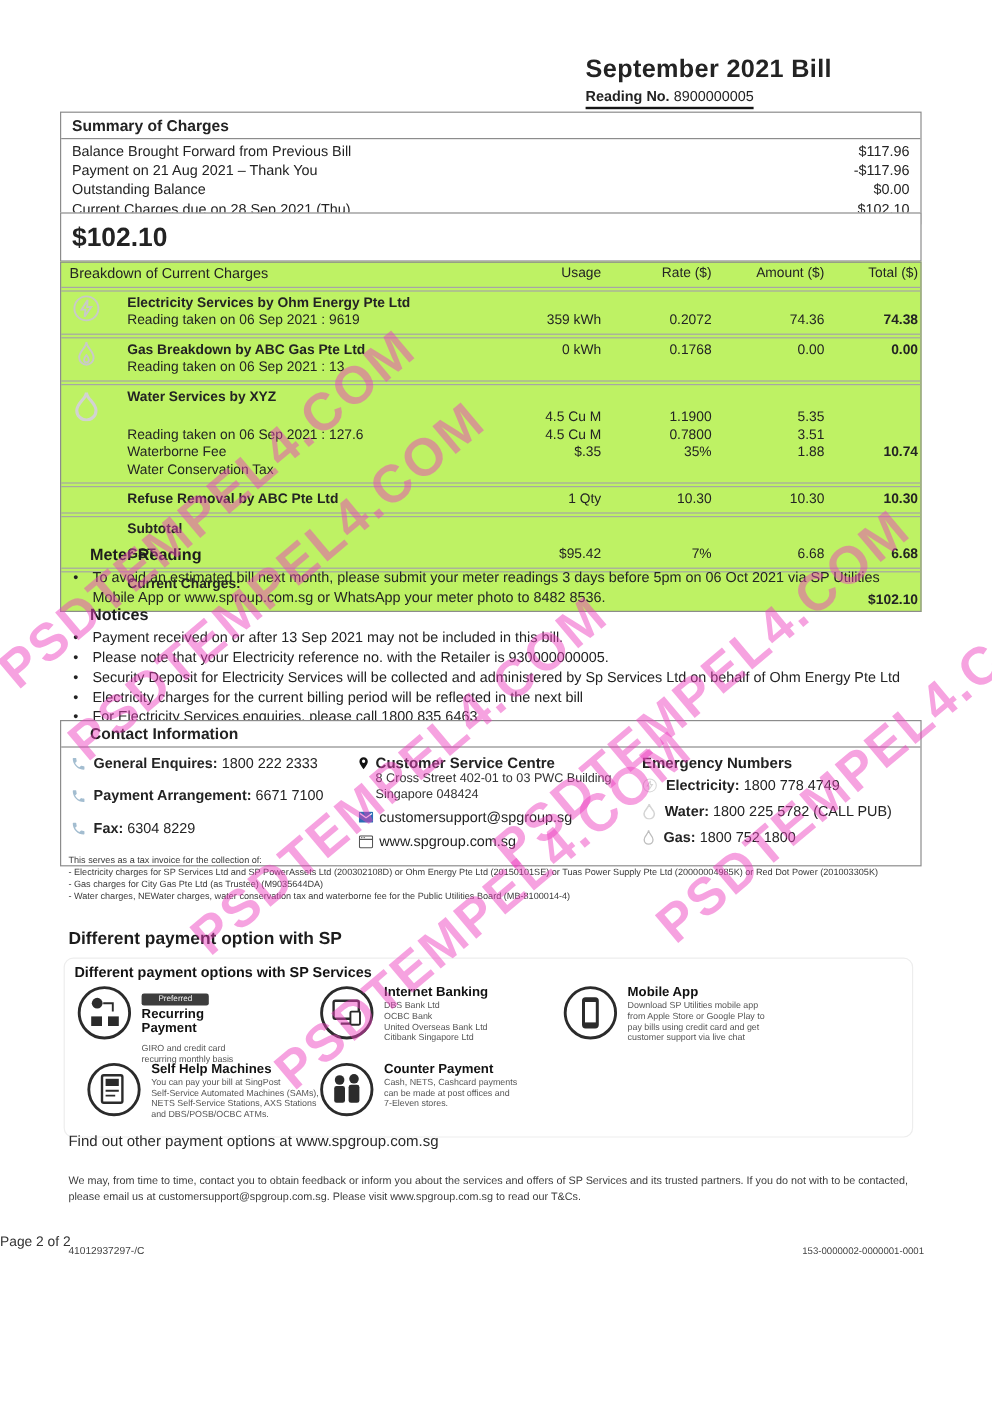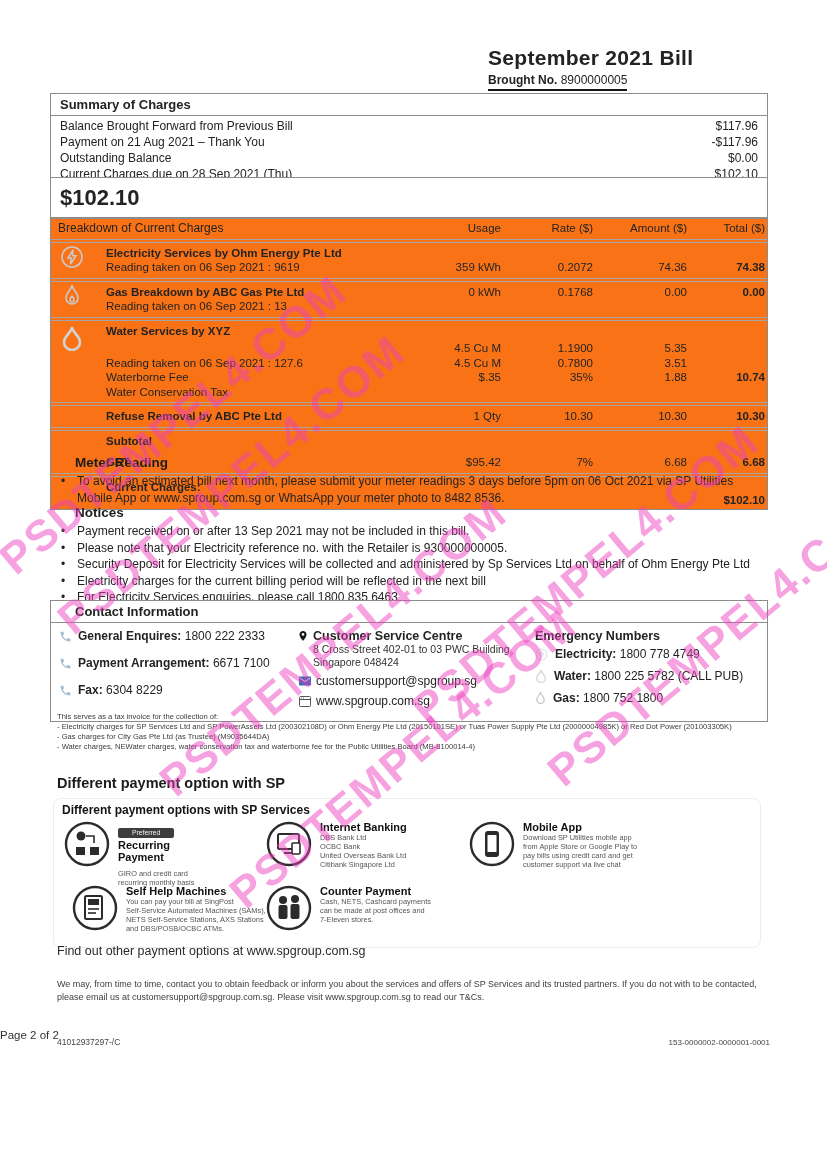--- a/index.html
+++ b/index.html
@@ -15,21 +15,21 @@
   .hdr-acct b{font-weight:700;}
   
   .box{position:absolute;left:50px;width:718px;border:1.5px solid #8c8c8c;background:#fff;box-sizing:border-box;}
   .box-title{font-size:13px;font-weight:700;padding:3px 9px;border-bottom:1.5px solid #8c8c8c;}
   .sum-row{display:flex;justify-content:space-between;font-size:12px;line-height:16px;padding:0 9px;}
   
   .total-box{display:flex;align-items:center;justify-content:space-between;padding:4px 6px 4px 9px;}
   .total-left{font-size:12.8px;font-weight:700;line-height:16px;}
   .total-amt{font-size:22px;font-weight:700;}
   
-  .bd{position:absolute;left:50px;top:218px;width:718px;border:1.5px solid #8c8c8c;box-sizing:border-box;background:#f97316;}
+  .bd{position:absolute;left:50px;top:218px;width:718px;border:1.5px solid #8c8c8c;box-sizing:border-box;background:#bef264;}
   .bd-row{display:flex;font-size:11.5px;line-height:14.5px;}
   .cd{flex:1;padding-left:55px;}
   .cd.hd{padding-left:7px;}
   .cu,.cr,.ca,.ct{text-align:right;}
   .cu{width:92px;} .cr{width:92px;} .ca{width:94px;} .ct{width:78px;padding-right:2px;}
   .b{font-weight:700;}
   .bd-head{padding:2px 0 3px 0;}
   .dsep{height:2px;border-top:1px solid #a6a6a6;border-bottom:1px solid #a6a6a6;}
   .bd-sec{padding:3px 0;position:relative;}
   .sec-icon{position:absolute;left:9px;top:2px;}
@@ -74,21 +74,21 @@
   .wm1{left:6px;top:540px;} .wm2{left:64px;top:600px;} .wm3{left:166px;top:762px;}
   .wm4{left:236px;top:874px;} .wm5{left:418px;top:690px;} .wm6{left:554px;top:752px;}
   svg{display:block;}
 </style>
 </head>
 <body>
 
 <div class="hdr">
   <div class="hdr-title">September 2021 Bill</div>
   <div class="hdr-acct">
-    <b>Brought No.</b>
+    <b>Reading No.</b>
     <span>8900000005</span>
   </div>
 </div>
 
 <div class="box" style="top:93px;">
   <div class="box-title">Summary of Charges</div>
   <div style="padding:2px 0 4px 0;text-align:right;">
     <div class="sum-row">
       <span>Balance Brought Forward from Previous Bill</span>
       <span>$117.96</span>

